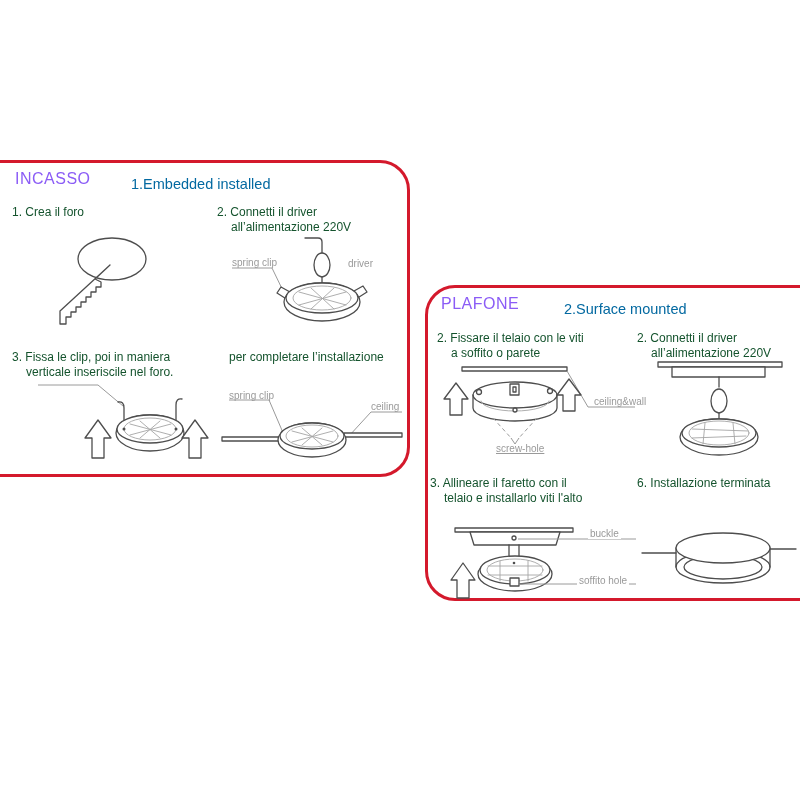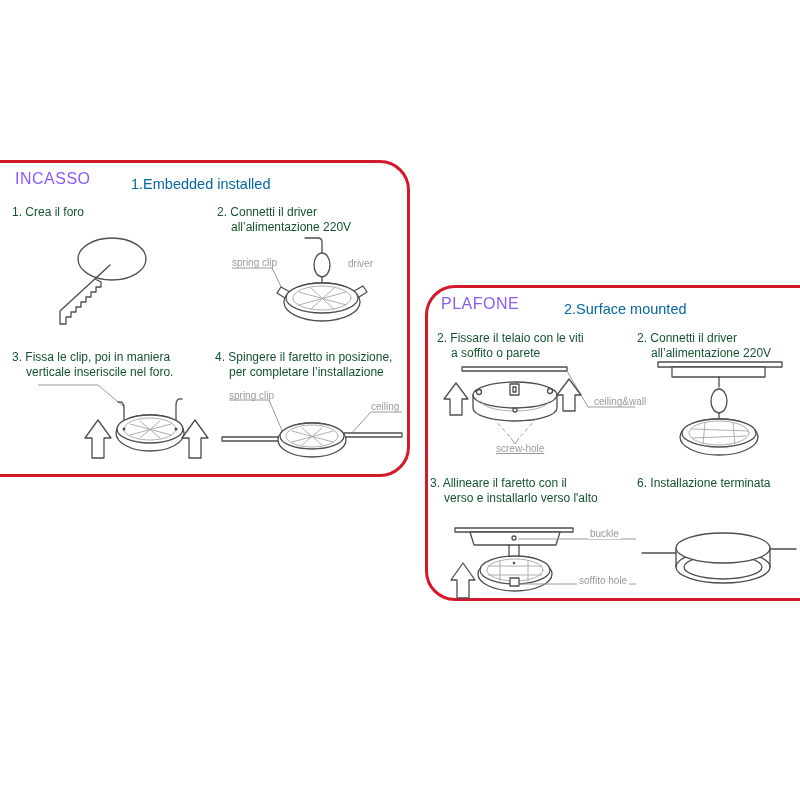--- a/index.html
+++ b/index.html
@@ -35,21 +35,20 @@
 </div>
 <div class="step" style="left:217px;top:205px;">
   <div>2. Connetti il driver</div>
   <div class="l2">all’alimentazione 220V</div>
 </div>
 <div class="step" style="left:12px;top:350px;">
   <div>3. Fissa le clip, poi in maniera</div>
   <div class="l2">verticale inseriscile nel foro.</div>
 </div>
 <div class="step" style="left:215px;top:350px;">
-  <div>4. Spingere il faretto in posizione,</div>
   <div class="l2">per completare l’installazione</div>
 </div>
 
 <svg style="left:40px;top:225px;" width="140" height="105" viewBox="0 0 140 105">
   <ellipse class="ln" cx="72" cy="34" rx="34" ry="21"></ellipse>
   <path class="ln fw" d="M70,40 L20,86 L20,99 L26,99 L26,92 L31,92 L31,87 L36,87 L36,82 L41,82 L41,77 L46,77 L46,72 L51,72 L51,67 L56,67 L56,62 L61,62 L61,57 L55,54 Z"></path>
 </svg>
 
 <svg style="left:225px;top:230px;" width="175" height="110" viewBox="0 0 175 110">
   <path class="ld" d="M7,38 H47 L62,69"></path>
@@ -105,21 +104,21 @@
 <div class="step" style="left:437px;top:331px;">
   <div>2. Fissare il telaio con le viti</div>
   <div class="l2">a soffito o parete</div>
 </div>
 <div class="step" style="left:637px;top:331px;">
   <div>2. Connetti il driver</div>
   <div class="l2">all’alimentazione 220V</div>
 </div>
 <div class="step" style="left:430px;top:476px;">
   <div>3. Allineare il faretto con il</div>
-  <div class="l2">verso e installarlo verso l'alto</div>
+  <div class="l2">telaio e installarlo viti l'alto</div>
 </div>
 <div class="step" style="left:637px;top:476px;">
   <div>6. Installazione terminata</div>
 </div>
 
 <svg style="left:437px;top:358px;" width="200" height="105" viewBox="0 0 200 105">
   <rect class="ln fw" x="25" y="9" width="105" height="4"></rect>
   <path class="ld" d="M130,13 L151,49 H198"></path>
   <ellipse class="ln fw" cx="78" cy="37" rx="42" ry="13"></ellipse>
   <path class="ln" d="M36,37 V50 A42,13 0 0 0 120,50 V37"></path>

